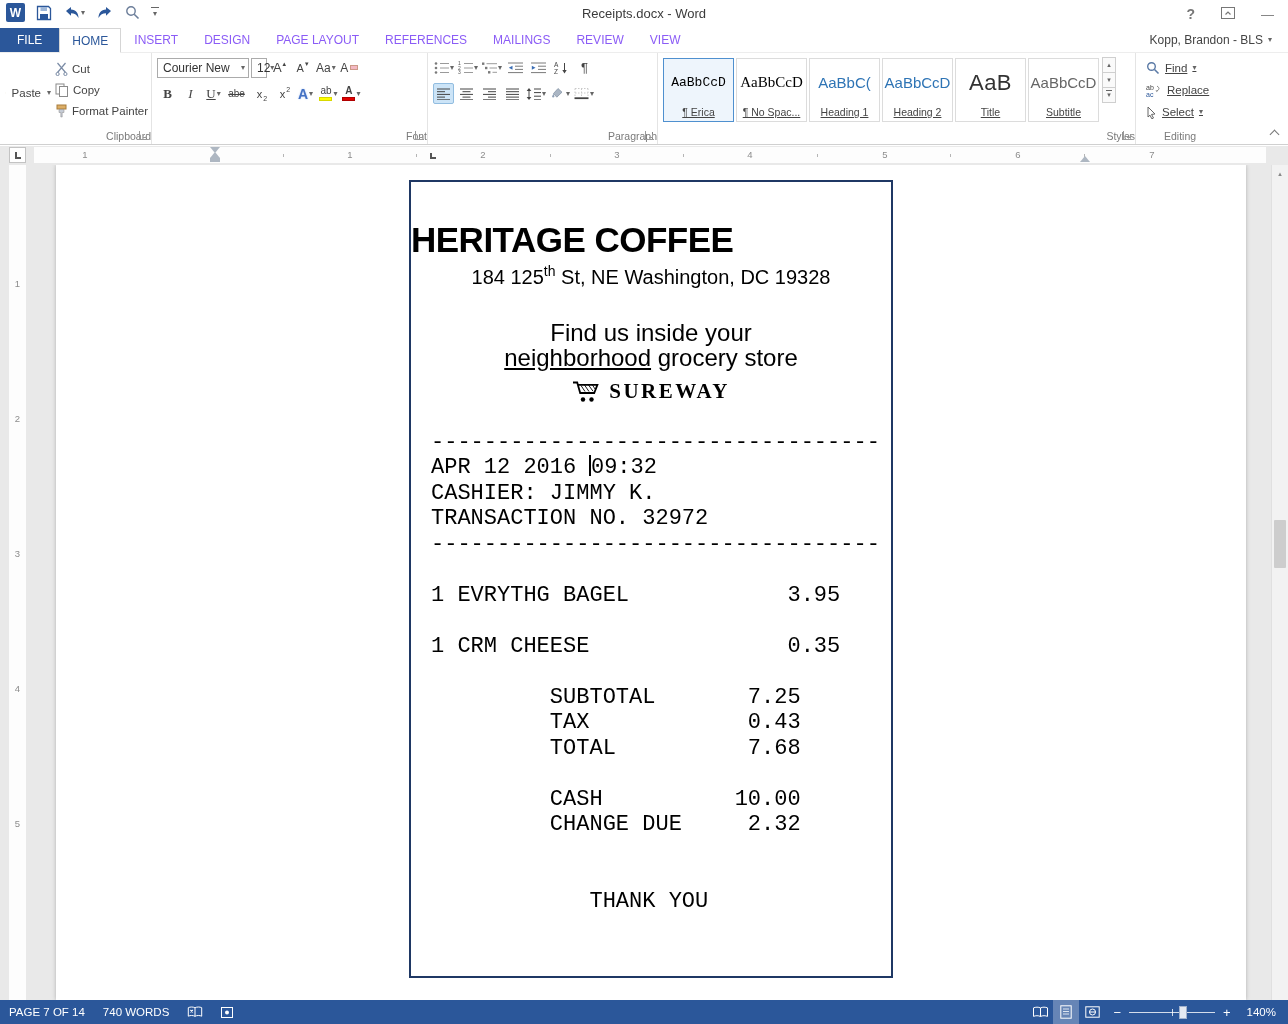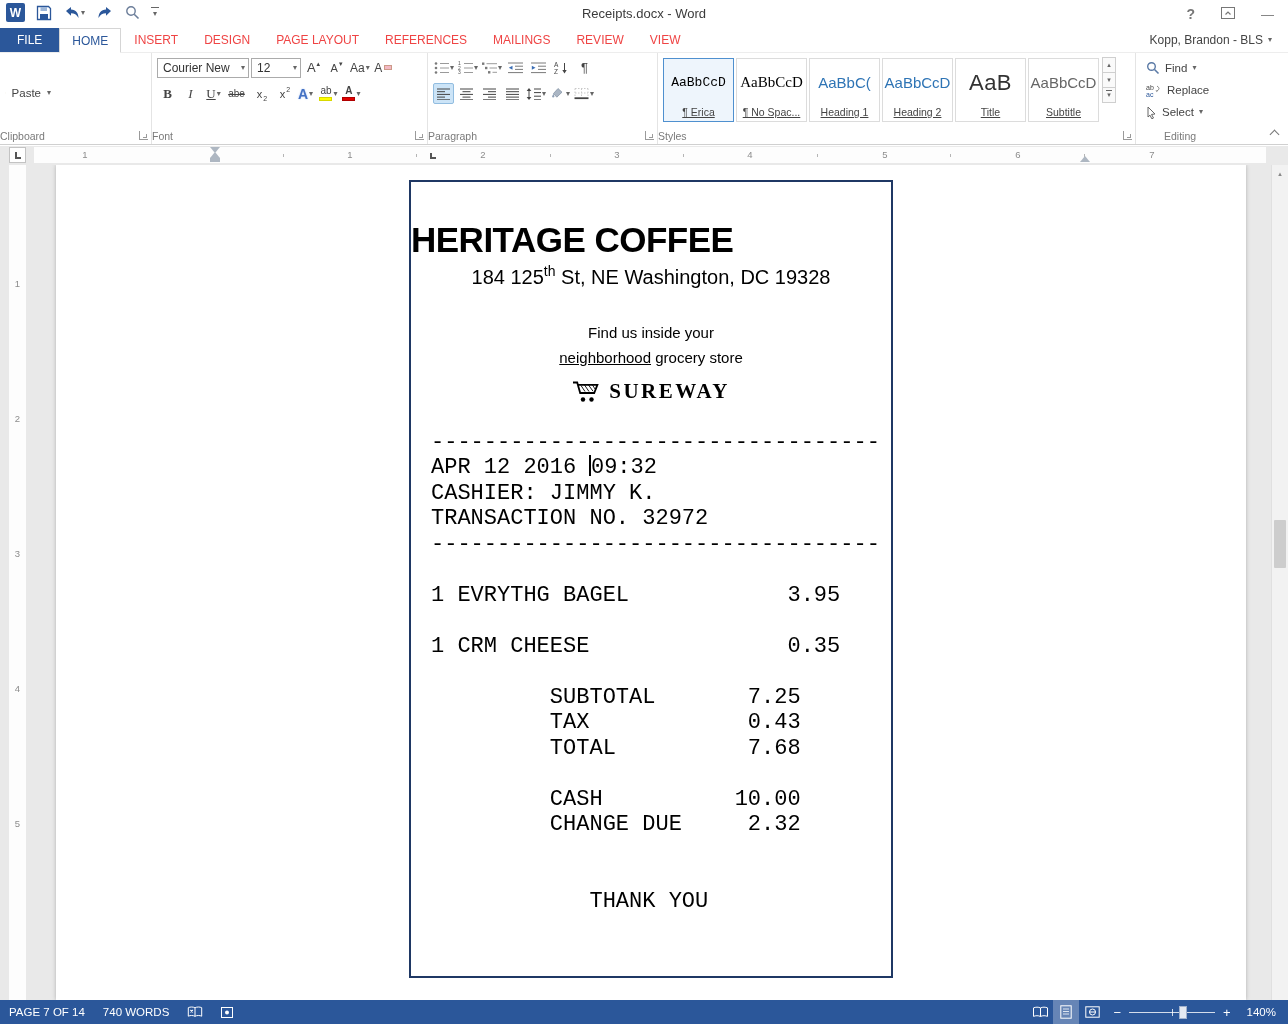--- a/index.html
+++ b/index.html
@@ -15,28 +15,28 @@
   .qat-bar { width:8px; height:1px; background:#666; margin-bottom:2px; }
   .caret { font-size:8px; color:#666; line-height:8px; }
   .win-title { position:absolute; left:300px; right:300px; top:0; height:28px; text-align:center; line-height:28px; font-size:13px; color:#3b3b3b; }
   .win-controls { position:absolute; right:14px; top:0; height:28px; display:flex; gap:26px; align-items:center; color:#777; }
   .help-glyph { font-size:14px; font-weight:bold; color:#777; }
   .min-glyph { font-size:13px; color:#777; }
 
   
   #tabs { position:absolute; top:28px; left:0; right:0; height:25px; background:#fff; display:flex; align-items:stretch; border-bottom:1px solid #ededed; }
   .tab-file { background:#2b579a; color:#fff; font-size:12px; padding:0 17px; display:flex; align-items:center; }
-  .tab { font-size:12px; color:#ef4444; padding:0 13px; display:flex; align-items:center; }
+  .tab { font-size:12px; color:#8b5cf6; padding:0 13px; display:flex; align-items:center; }
   .tab.active { color:#2b579a; background:#fff; border:1px solid #d5d5d5; border-bottom:1px solid #fff; margin-bottom:-1px; z-index:2; padding:0 12px; }
   .account { margin-left:auto; font-size:12px; color:#444; padding-right:16px; display:flex; align-items:center; gap:5px; }
 
   
   #ribbon { position:absolute; top:53px; left:0; right:0; height:92px; background:#fff; border-bottom:1px solid #d0d0d0; display:flex; }
   .group { position:relative; border-right:1px solid #e4e4e4; padding:4px 5px 17px; }
-  .group-label { position:absolute; bottom:2px; left:0; right:0; text-align:left; font-size:10.5px; color:#7a7a7a; }
+  .group-label { position:absolute; bottom:2px; left:0; right:0; text-align:right; font-size:10.5px; color:#7a7a7a; }
   .launcher { position:absolute; right:3px; bottom:4px; width:9px; height:9px; border-left:1px solid #9a9a9a; border-bottom:1px solid #9a9a9a; }
   .launcher i { position:absolute; right:1px; bottom:1px; width:4px; height:4px; border-right:1px solid #9a9a9a; border-bottom:1px solid #9a9a9a; }
   .rowflex { display:flex; align-items:center; gap:2px; }
   .sbtn { display:flex; align-items:center; gap:4px; font-size:11.5px; color:#444; padding:2px 3px; border:1px solid transparent; border-radius:2px; white-space:nowrap; }
   .ibtn { display:flex; align-items:center; justify-content:center; min-width:21px; height:21px; border:1px solid transparent; border-radius:2px; gap:1px; }
   .ibtn.active-btn { background:#cce4f7; border-color:#92bde0; }
   .glyph { font-size:12px; color:#444; }
   .glyph-b { font-weight:bold; font-size:13px; font-family:"Liberation Serif",serif; }
   .glyph-i { font-style:italic; font-size:13px; font-family:"Liberation Serif",serif; }
   .glyph-u { text-decoration:underline; font-size:13px; font-family:"Liberation Serif",serif; }
@@ -77,21 +77,21 @@
   .style-preview.title { font-size:22px; color:#333; font-family:"Liberation Sans",sans-serif; letter-spacing:0.5px; }
   .style-preview.subtle { color:#666; font-family:"Liberation Sans",sans-serif; }
   .style-name { font-size:10.5px; color:#444; white-space:nowrap;text-decoration:underline; }
   .gal-scroll { display:flex; flex-direction:column; margin-left:3px; }
   .gal-btn { width:14px; height:16px; border:1px solid #cfcfcf; background:#fafafa; display:flex; align-items:center; justify-content:center; margin-bottom:-1px; }
   .gal-btn .caret { font-size:7px; }
   .more-bar { position:relative; }
   .more-bar .mb { position:absolute; top:2px; left:3px; right:3px; height:1px; background:#666; }
 
   
-  #grp-editing { flex:1; border-right:none; padding-left:10px; }
+  #grp-editing { flex:1; border-right:none; padding-left:10px;text-decoration:underline; }
   .edit-row { display:flex; align-items:center; gap:5px; font-size:11.5px; color:#444; height:22px; width:90px; }
 
   .collapse-chevron { position:absolute; right:10px; bottom:6px; width:7px; height:7px; border-left:1.5px solid #777; border-top:1.5px solid #777; transform:rotate(45deg); }
 
   
   #ruler-band { position:absolute; top:146px; left:0; right:0; height:19px; background:#e9e9e9; }
   .tab-selector { position:absolute; left:9px; top:1px; width:17px; height:16px; background:#fff; border:1px solid #c3c3c3; display:flex; align-items:center; justify-content:center; }
   .lshape { width:6px; height:7px; border-left:2px solid #555; border-bottom:2px solid #555; }
   .h-ruler { position:absolute; left:34px; right:22px; top:1px; height:16px; background:#fdfdfd; }
   .rnum { position:absolute; top:2px; font-size:9.5px; color:#8c8c8c; transform:translateX(-50%); }
@@ -106,21 +106,21 @@
   #doc-area { position:absolute; top:165px; left:0; right:0; bottom:24px; background:#e9e9e9; overflow:hidden; }
   #v-ruler { position:absolute; left:9px; top:0; width:17px; height:100%; background:#fdfdfd; }
   .vnum { position:absolute; left:0; width:17px; text-align:center; font-size:9.5px; color:#8c8c8c; }
   .page { position:absolute; left:56px; top:0; width:1190px; height:100%; background:#fff; box-shadow:0 0 4px rgba(0,0,0,.25); }
 
   
   .receipt { position:absolute; left:409px; top:15px; width:484px; height:798px; border:2px solid #1f3864; background:#fff; color:#000; }
   .r-store { text-align:left; margin-top:40px; font-size:35px; line-height:36px; font-weight:800; letter-spacing:-0.5px; color:#000; }
   .r-address { text-align:center; font-size:20px; line-height:26px; color:#000; }
   .r-address sup { font-size:14px; }
-  .r-tagline { text-align:center; font-size:15px; line-height:25px; margin-top:30px; color:#000; }
+  .r-tagline { text-align:center; font-size:24px; line-height:25px; margin-top:30px; color:#000; }
   .u { text-decoration:underline; }
   .r-brand { display:flex; align-items:center; justify-content:center; gap:7px; margin-top:9px; }
   .r-brand .brand-txt { font-family:"Liberation Serif",serif; font-weight:bold; font-size:21px; letter-spacing:2.5px; color:#000; }
   .r-mono { margin-top:26px; padding-left:20px; font-family:"Liberation Mono","DejaVu Sans Mono",monospace; font-size:22px; line-height:25.5px; color:#000; }
   .mline { white-space:pre; min-height:25.5px; }
   .cursor { display:inline-block; width:1.5px; height:21px; background:#000; vertical-align:-3px; }
 
   
   .v-scroll { position:absolute; right:0; top:0; bottom:0; width:17px; background:#f2f2f2; border-left:1px solid #e0e0e0; }
   .scroll-arrow { height:17px; display:flex; align-items:center; justify-content:center; font-size:7px; color:#888; }
@@ -207,33 +207,57 @@
   <div class="group" id="grp-clipboard">
     <div class="paste-col">
       <svg width="24" height="26" viewBox="0 0 24 26">
           <rect x="2" y="2.5" width="19" height="22" rx="1" fill="#f7ecd2" stroke="#b08d57"></rect>
           <rect x="7.5" y="0.8" width="8" height="4" rx="1" fill="#cdd2d9" stroke="#8a8a8a"></rect>
           <rect x="5.5" y="7" width="12.5" height="16" fill="#fff" stroke="#c9c9c9"></rect>
         </svg>
       <span class="sbtn">Paste</span>
       <span class="caret">▾</span>
     </div>
+    <div class="clip-col">
+      <div class="sbtn">
+        <svg width="13" height="14" viewBox="0 0 13 14">
+            <path d="M2.5 1 L10.5 10.5 M10.5 1 L2.5 10.5" stroke="#7a8ba5" stroke-width="1.2" fill="none"></path>
+            <circle cx="2.6" cy="12" r="1.6" fill="none" stroke="#7a8ba5"></circle>
+            <circle cx="10.4" cy="12" r="1.6" fill="none" stroke="#7a8ba5"></circle>
+          </svg>
+        <span>Cut</span>
+      </div>
+      <div class="sbtn">
+        <svg width="14" height="14" viewBox="0 0 14 14">
+            <rect x="1" y="1" width="8" height="10" fill="#fff" stroke="#8a8a8a"></rect>
+            <rect x="4.5" y="3.5" width="8" height="10" fill="#fff" stroke="#8a8a8a"></rect>
+          </svg>
+        <span>Copy</span>
+      </div>
+      <div class="sbtn">
+        <svg width="13" height="14" viewBox="0 0 13 14">
+            <rect x="2" y="1" width="9" height="4" fill="#dcae66" stroke="#a87c3c"></rect>
+            <path d="M4 5.5 h5 v3 h-1.8 v4.5 h-1.4 v-4.5 H4 z" fill="#c6ccd6" stroke="#8a8a8a" stroke-width="0.5"></path>
+          </svg>
+        <span>Format Painter</span>
+      </div>
+    </div>
     <div class="group-label">Clipboard</div>
     <div class="launcher">
         <i></i>
       </div>
   </div>
 
   <div class="group" id="grp-font">
     <div class="rowflex">
       <div class="combo" style="width:92px">
         <span>Courier New</span>
         <span class="caret">▾</span>
       </div>
-      <div class="combo" style="width:50px">
+      <div class="combo" style="width:16px">
         <span>12</span>
         <span class="caret">▾</span>
       </div>
       <div class="ibtn">
           <span class="glyph" style="font-size:13px">A</span>
           <span class="grow-caret">▴</span>
         </div>
       <div class="ibtn">
           <span class="glyph" style="font-size:11px">A</span>
           <span class="grow-caret">▾</span>

